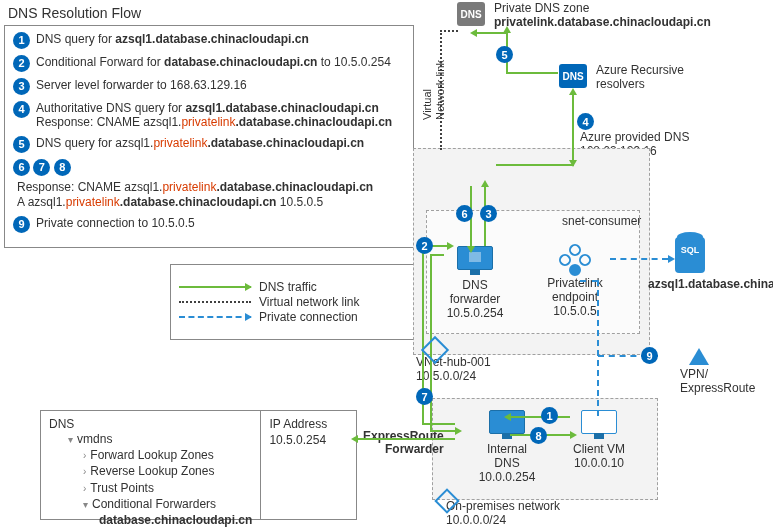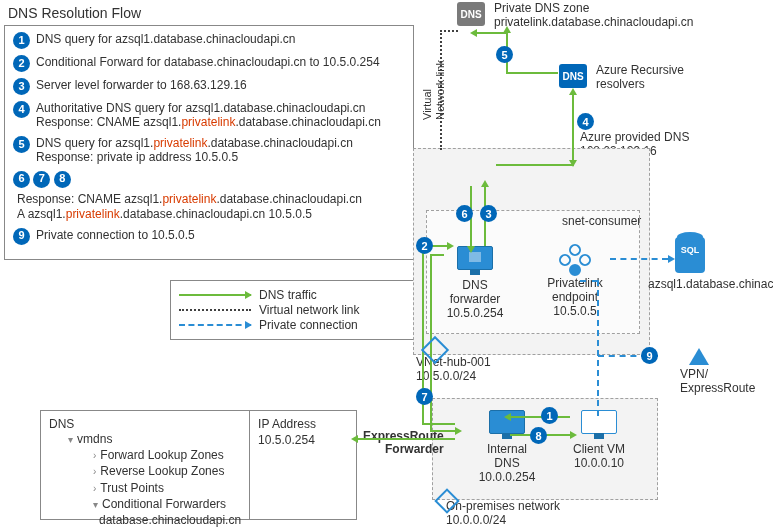--- a/index.html
+++ b/index.html
@@ -4,35 +4,35 @@
 <style>
 html,body{margin:0;padding:0;font-family:"Segoe UI",Arial,sans-serif;font-size:12px;color:#323232;background:#fff}
 #stage{position:relative;width:773px;height:530px}
 .box-border{border:1px solid #888}
 .flow-title{position:absolute;left:8px;top:5px;font-size:14px;font-weight:400}
 .flow-list{position:absolute;left:4px;top:25px;width:392px;padding:6px 8px 8px 8px}
 .flow-row{display:flex;align-items:flex-start;gap:6px;margin-bottom:6px;line-height:1.2}
 .badge{display:inline-flex;align-items:center;justify-content:center;width:17px;height:17px;border-radius:50%;background:#0067b8;color:#fff;font-size:11px;font-weight:600;flex:0 0 auto}
 .badge-inline{display:inline-flex;vertical-align:middle}
 .priv{color:#d83b01}
-b{font-weight:400}
-.legend{position:absolute;left:170px;top:280px;width:232px;padding:6px 8px}
+b{font-weight:700}
+.legend{position:absolute;left:170px;top:264px;width:232px;padding:14px 8px}
 .legend-row{display:flex;align-items:center;gap:8px;margin:1px 0}
 .legend-line{width:72px;height:0;border-top:2px solid #6cbb3c;position:relative}
 .legend-line.arrow::after{content:"";position:absolute;right:-1px;top:-5px;border-left:7px solid #6cbb3c;border-top:4px solid transparent;border-bottom:4px solid transparent}
 .legend-line.dotted{border-top:2px dotted #404040}
 .legend-line.blue{border-top:2px dashed #2a8dd4}
 .legend-line.blue::after{border-left-color:#2a8dd4}
 .dns-panel{position:absolute;left:40px;top:410px;width:315px;height:108px;display:flex}
 .dns-left{flex:1 1 auto;padding:6px 8px}
 .dns-right{width:92px;border-left:1px solid #888;padding:6px 8px}
 .dns-tree{margin-left:6px}
 .dns-tree div{line-height:1.35}
 .dns-tree .ind1{margin-left:13px}
-.dns-tree .ind2{margin-left:38px}
+.dns-tree .ind2{margin-left:28px}
 .chev{color:#888;font-size:10px;margin-right:4px}
 .grp{position:absolute;border:1.5px dashed #a0a0a0;background:#f3f3f3}
 .grp-inner{position:absolute;border:1.5px dashed #a0a0a0;background:#fbfbfb}
 .lbl{position:absolute;font-size:12px;line-height:1.15}
 .svc{position:absolute;width:70px;text-align:center}
 .svc .ic{width:36px;height:30px;margin:0 auto 2px auto;position:relative}
 .svc .mon{width:34px;height:22px;background:#2a8dd4;border:1px solid #1b6fa8;border-radius:2px;position:relative}
 .svc .mon::after{content:"";position:absolute;bottom:-6px;left:12px;width:10px;height:6px;background:#1b6fa8}
 .svc .mon-white{background:#fff;border:1px solid #2a8dd4}
 .svc .mon .glyph{position:absolute;left:9px;top:3px;width:16px;height:14px}
@@ -79,21 +79,21 @@
   <div class="flow-row">
         <span class="badge">3</span>
         <span>Server level forwarder to 168.63.129.16</span>
       </div>
   <div class="flow-row">
         <span class="badge">4</span>
         <span><span>Authoritative DNS query for </span><b>azsql1.database.chinacloudapi.cn</b><br><span>Response: CNAME azsql1.</span><span class="priv">privatelink</span><b>.database.chinacloudapi.cn</b></span>
       </div>
   <div class="flow-row">
         <span class="badge">5</span>
-        <span><span>DNS query for azsql1.</span><span class="priv">privatelink</span><b>.database.chinacloudapi.cn</b><br><span>Response: private ip address 10.5.0.5</span></span>
+        <span><span>DNS query for azsql1.</span><span class="priv">privatelink</span><b>.database.chinacloudapi.cn</b><br></span>
       </div>
   <div class="flow-row">
     <span style="white-space:nowrap"><span class="badge badge-inline">6</span> <span class="badge badge-inline">7</span> <span class="badge badge-inline">8</span></span>
   </div>
   <div style="margin:-2px 0 6px 4px;line-height:1.25">
     <span>Response: CNAME azsql1.</span><span class="priv">privatelink</span><b>.database.chinacloudapi.cn</b><br>
     <span>A azsql1.</span><span class="priv">privatelink</span><b>.database.chinacloudapi.cn</b><span> 10.5.0.5</span>
   </div>
   <div class="flow-row">
         <span class="badge">9</span>

